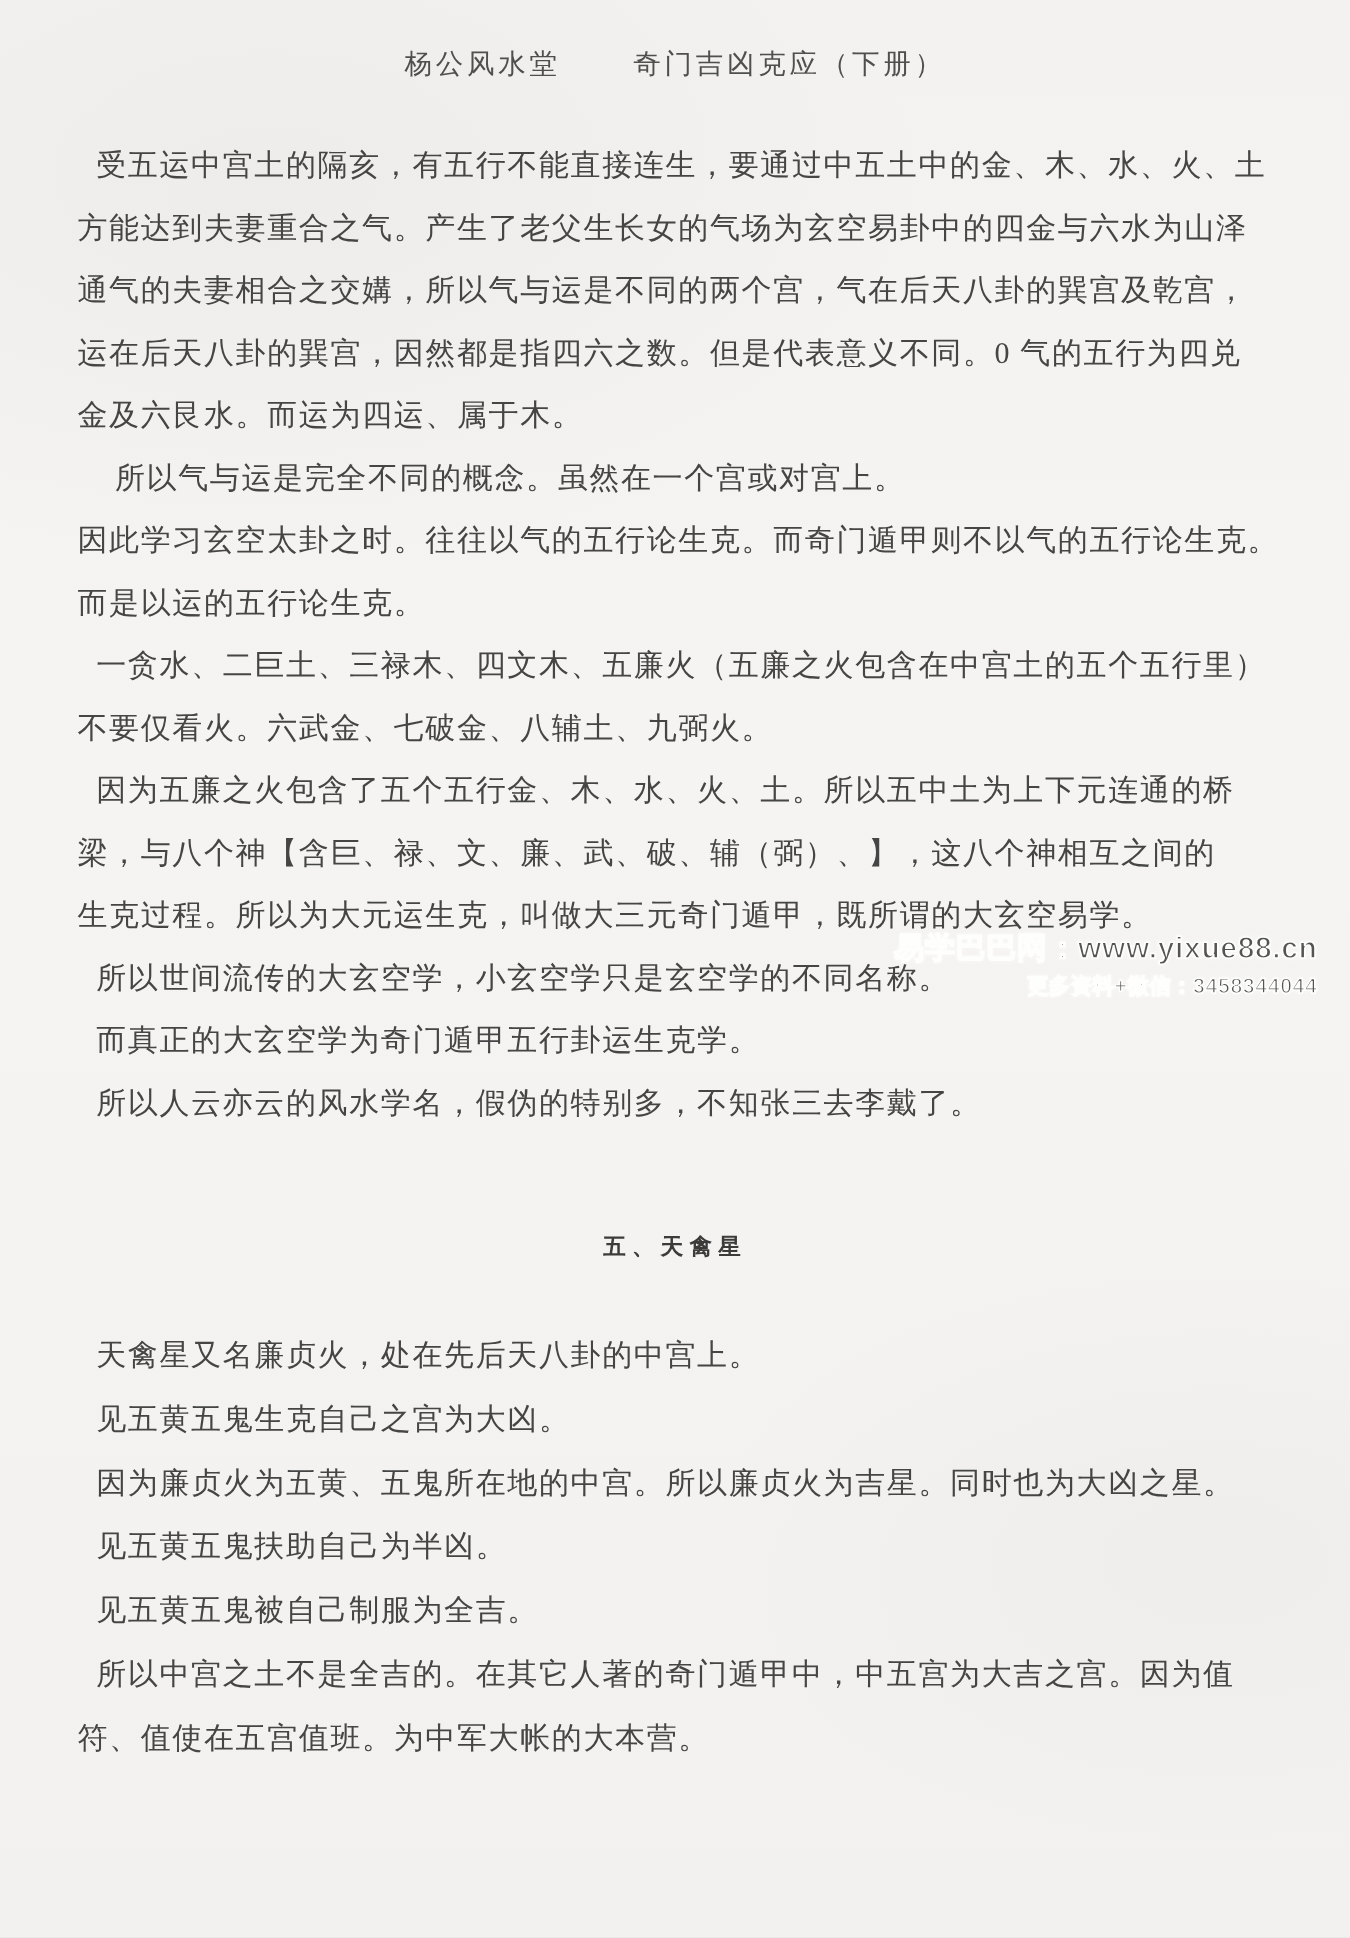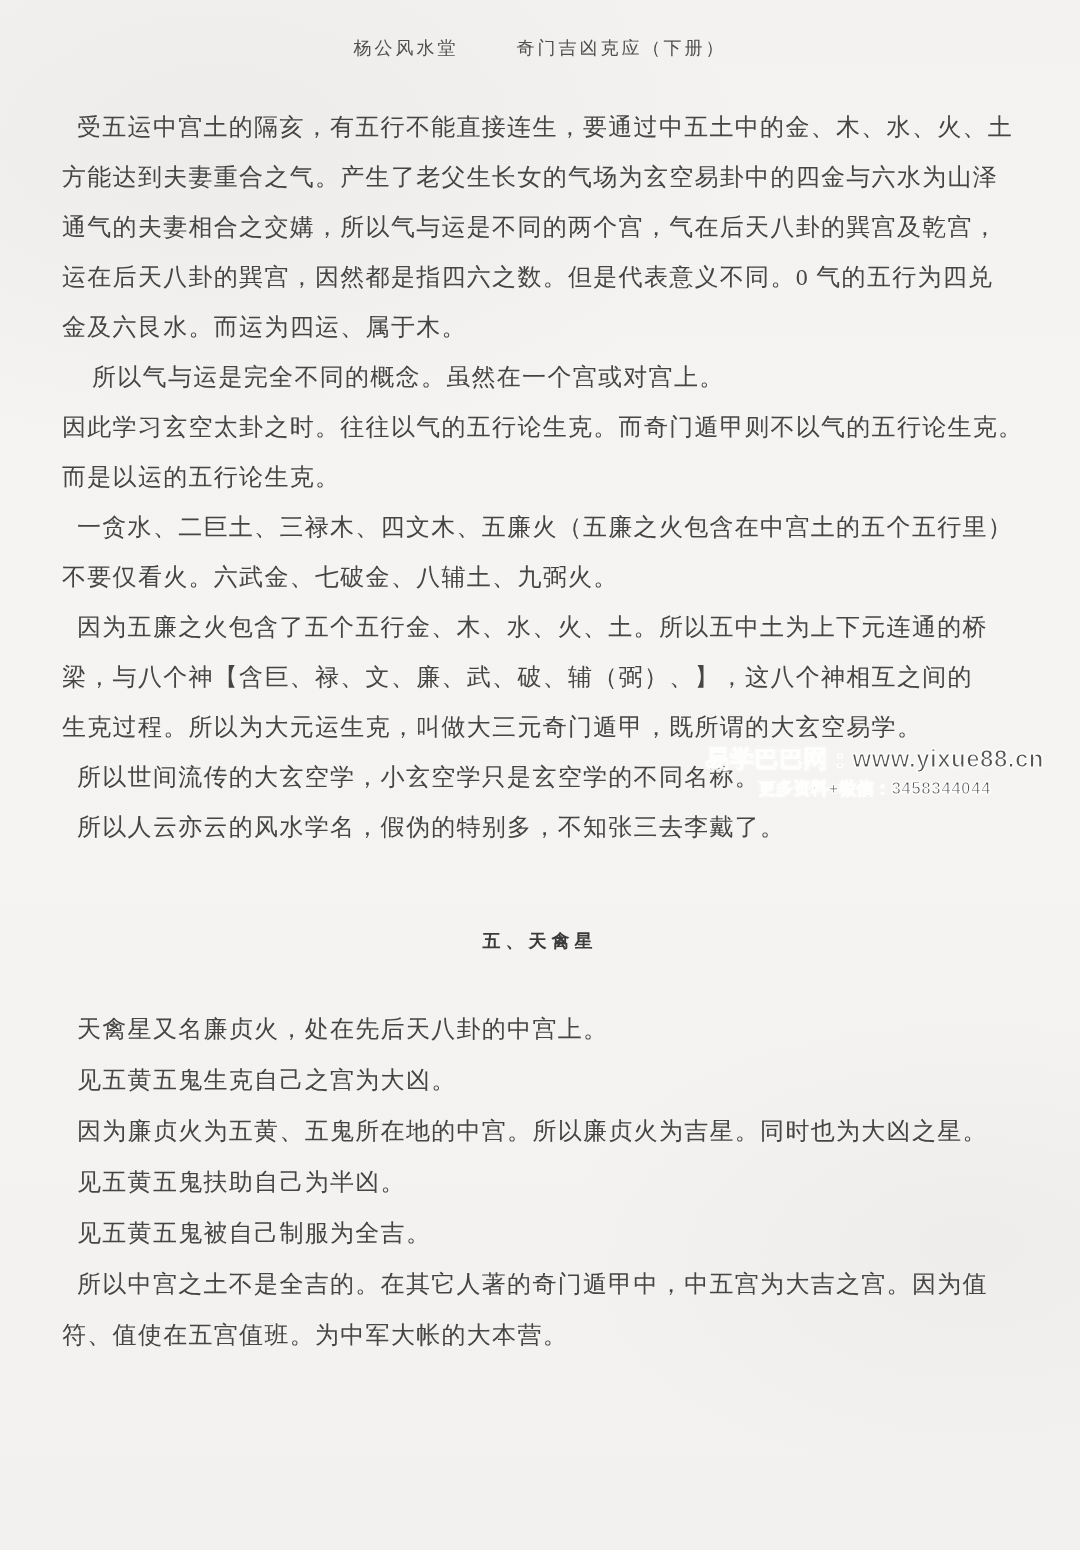--- a/index.html
+++ b/index.html
@@ -11,21 +11,21 @@
       radial-gradient(ellipse 900px 500px at 20% 10%, rgba(120,120,120,0.05), rgba(0,0,0,0) 60%),
       radial-gradient(ellipse 700px 400px at 90% 80%, rgba(120,120,120,0.04), rgba(0,0,0,0) 60%),
       linear-gradient(180deg,#f3f2f0 0%, #f5f4f2 40%, #f2f1ef 100%);
     overflow:hidden;
     font-family:"Liberation Serif","DejaVu Serif",serif;
     color:#454545;
   }
   .pagehead{
     padding-top:36px;
     text-align:center;
-    font-size:18px;
+    font-size:22px;
     color:#4f4f4f;
     letter-spacing:3px;
   }
   .pagehead .book{margin-right:58px;}
   .textblock{
     margin-left:62px;
     width:940px;
     font-size:24px;
   }
   #block1{margin-top:42px;}
@@ -43,22 +43,22 @@
     text-align:center;
     font-size:18px;
     font-weight:bold;
     color:#3b3b3b;
     letter-spacing:5px;
     line-height:50px;
   }
   .watermark{
     position:absolute;
     top:744px;
-    right:36px;
-    text-align:center;
+    right:26px;
+    text-align:right;
     font-family:"Liberation Sans","DejaVu Sans",sans-serif;
     font-weight:bold;
     color:#474747;
     -webkit-text-stroke:1.2px #ffffff;
     text-shadow:0 0 2px rgba(255,255,255,0.9), 0 0 4px rgba(255,255,255,0.7);
     opacity:0.92;
     margin-left:28px;
   }
   .watermark .wm1{font-size:24px;line-height:30px;letter-spacing:0.5px;}
   .watermark .wm2{font-size:17px;line-height:30px;letter-spacing:0.5px;}
@@ -80,20 +80,21 @@
       <div class="line ind0">金及六艮水。而运为四运、属于木。</div>
       <div class="line ind2">所以气与运是完全不同的概念。虽然在一个宫或对宫上。</div>
       <div class="line ind0">因此学习玄空太卦之时。往往以气的五行论生克。而奇门遁甲则不以气的五行论生克。</div>
       <div class="line ind0">而是以运的五行论生克。</div>
       <div class="line ind1">一贪水、二巨土、三禄木、四文木、五廉火（五廉之火包含在中宫土的五个五行里）</div>
       <div class="line ind0">不要仅看火。六武金、七破金、八辅土、九弼火。</div>
       <div class="line ind1">因为五廉之火包含了五个五行金、木、水、火、土。所以五中土为上下元连通的桥</div>
       <div class="line ind0">梁，与八个神【含巨、禄、文、廉、武、破、辅（弼）、】，这八个神相互之间的</div>
       <div class="line ind0">生克过程。所以为大元运生克，叫做大三元奇门遁甲，既所谓的大玄空易学。</div>
       <div class="line ind1">所以世间流传的大玄空学，小玄空学只是玄空学的不同名称。</div>
+      <div class="line ind1">而真正的大玄空学为奇门遁甲五行卦运生克学。</div>
       <div class="line ind1">所以人云亦云的风水学名，假伪的特别多，不知张三去李戴了。</div>
     </div>
 
   <h2 class="heading">五、天禽星</h2>
 
   <div class="textblock sec2" id="block2">
       <div class="line ind1">天禽星又名廉贞火，处在先后天八卦的中宫上。</div>
       <div class="line ind1">见五黄五鬼生克自己之宫为大凶。</div>
       <div class="line ind1">因为廉贞火为五黄、五鬼所在地的中宫。所以廉贞火为吉星。同时也为大凶之星。</div>
       <div class="line ind1">见五黄五鬼扶助自己为半凶。</div>

